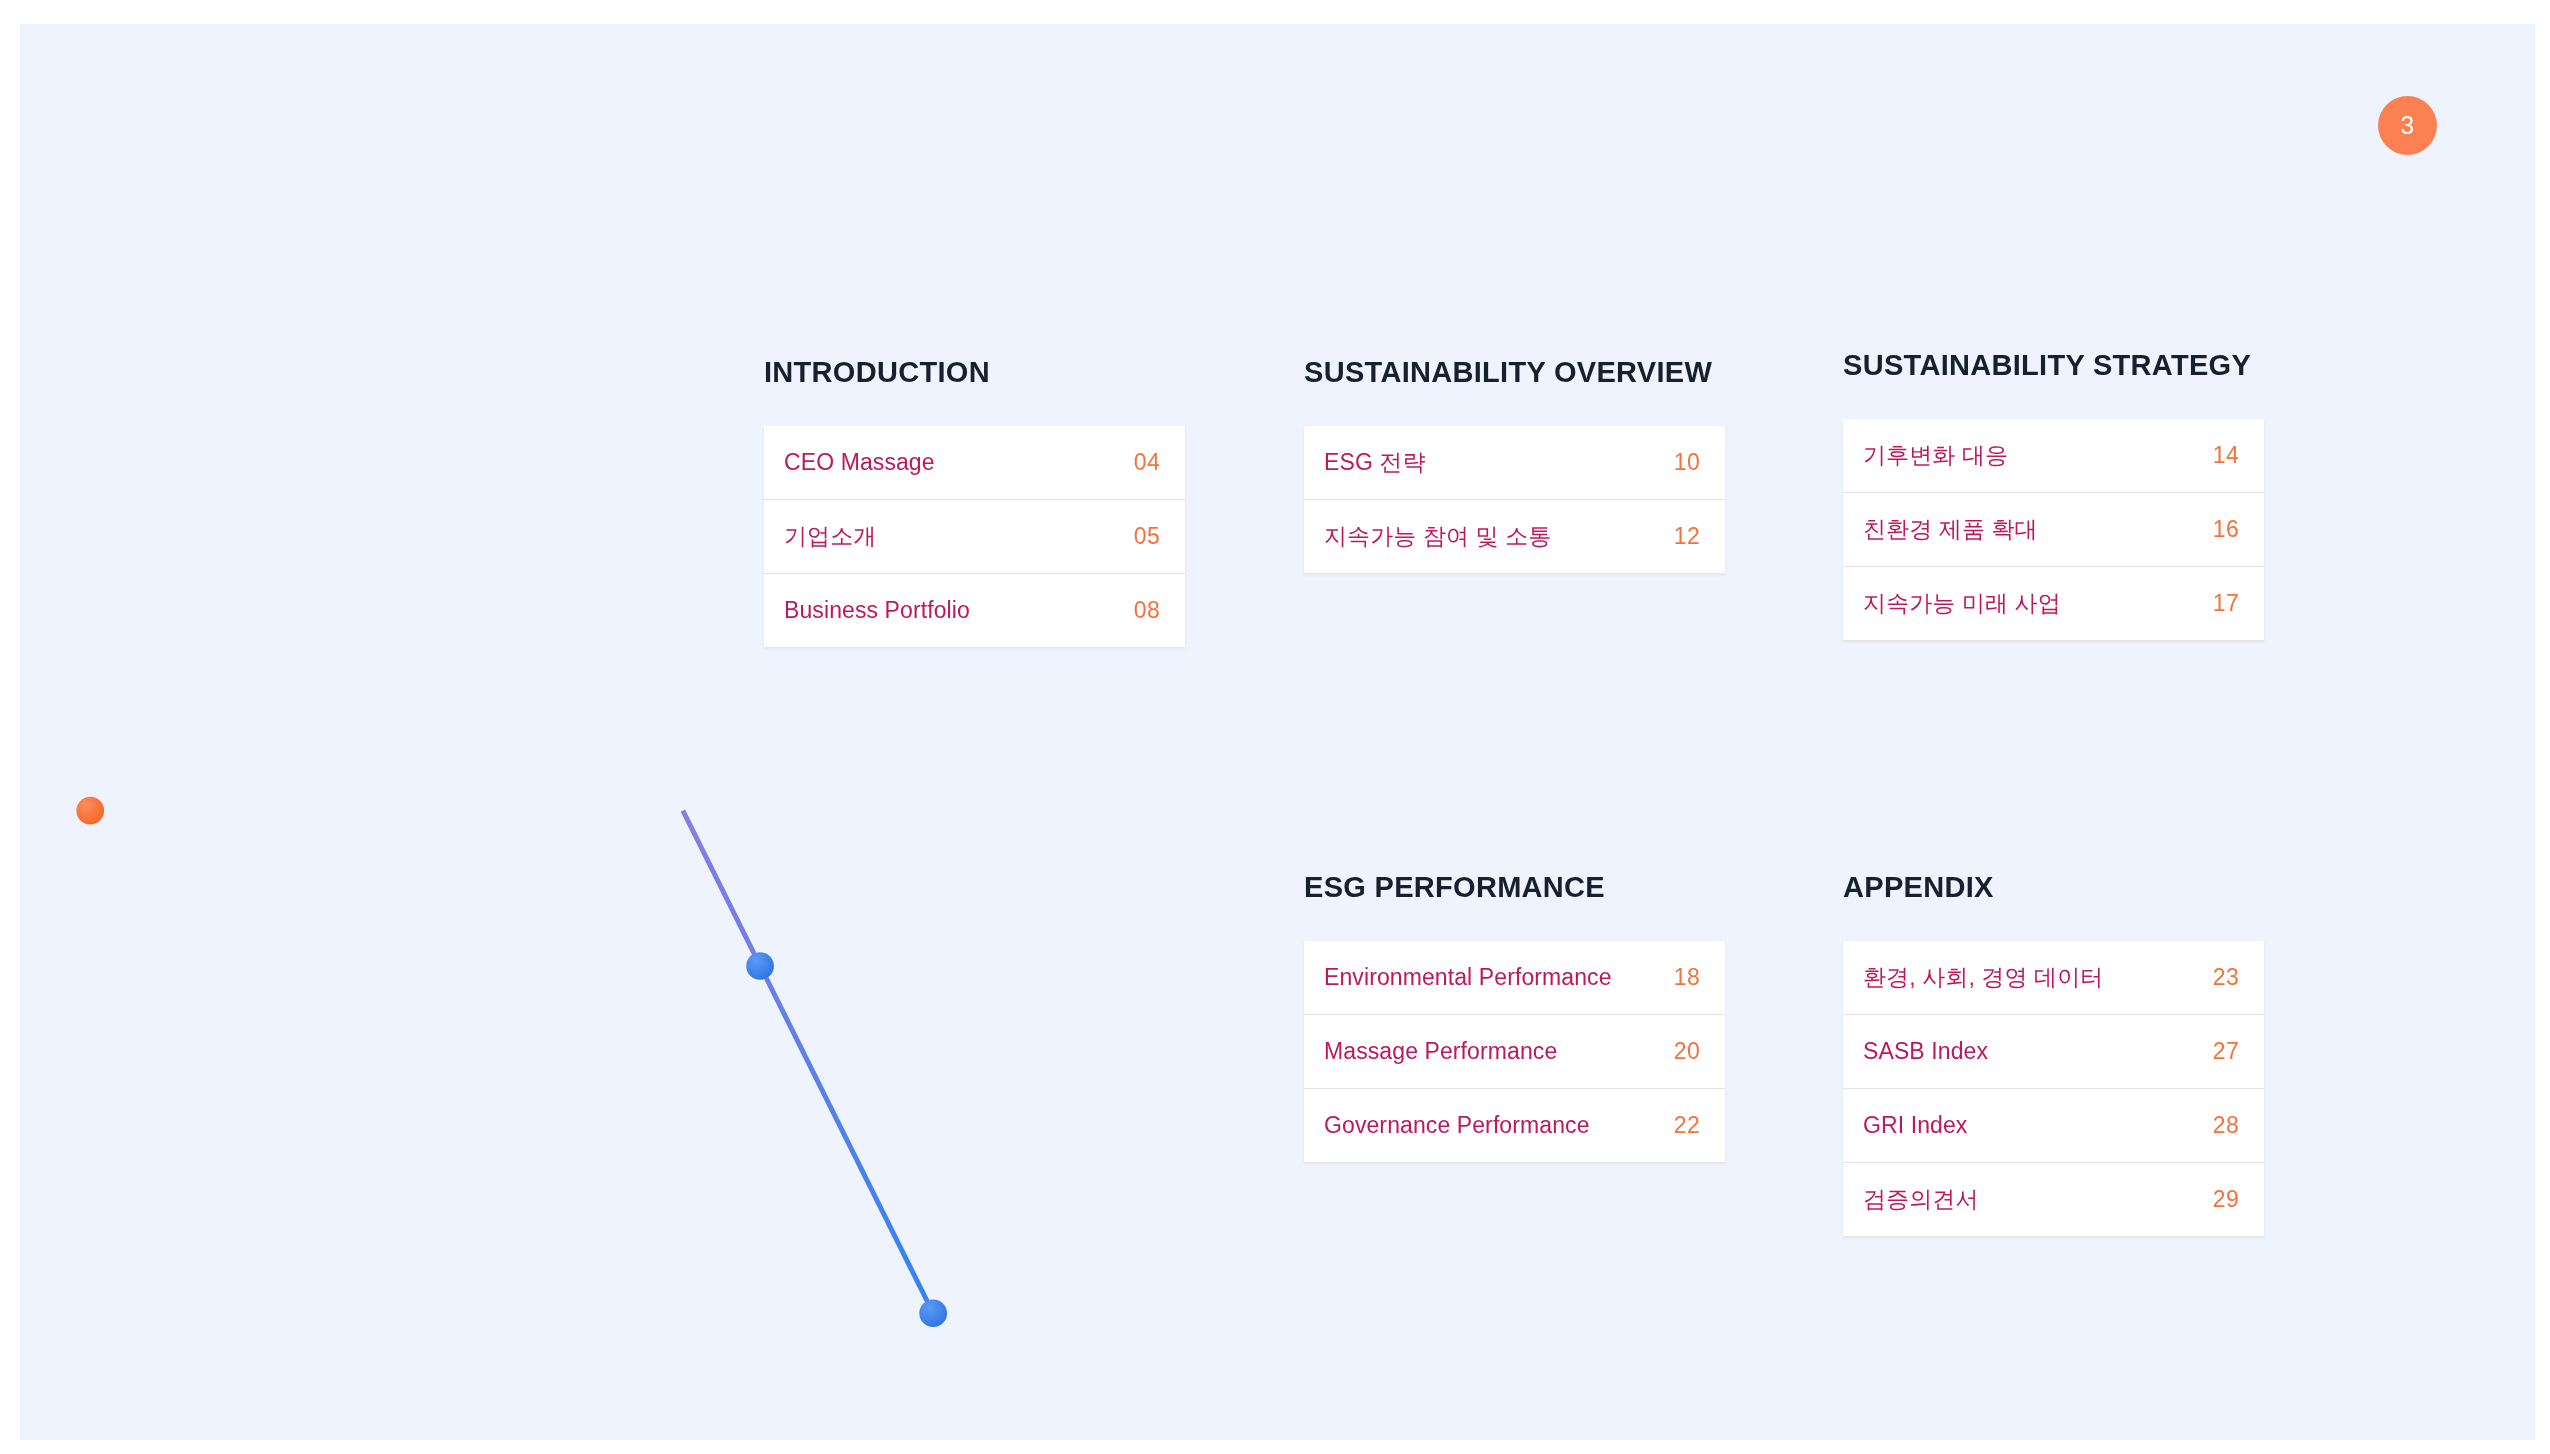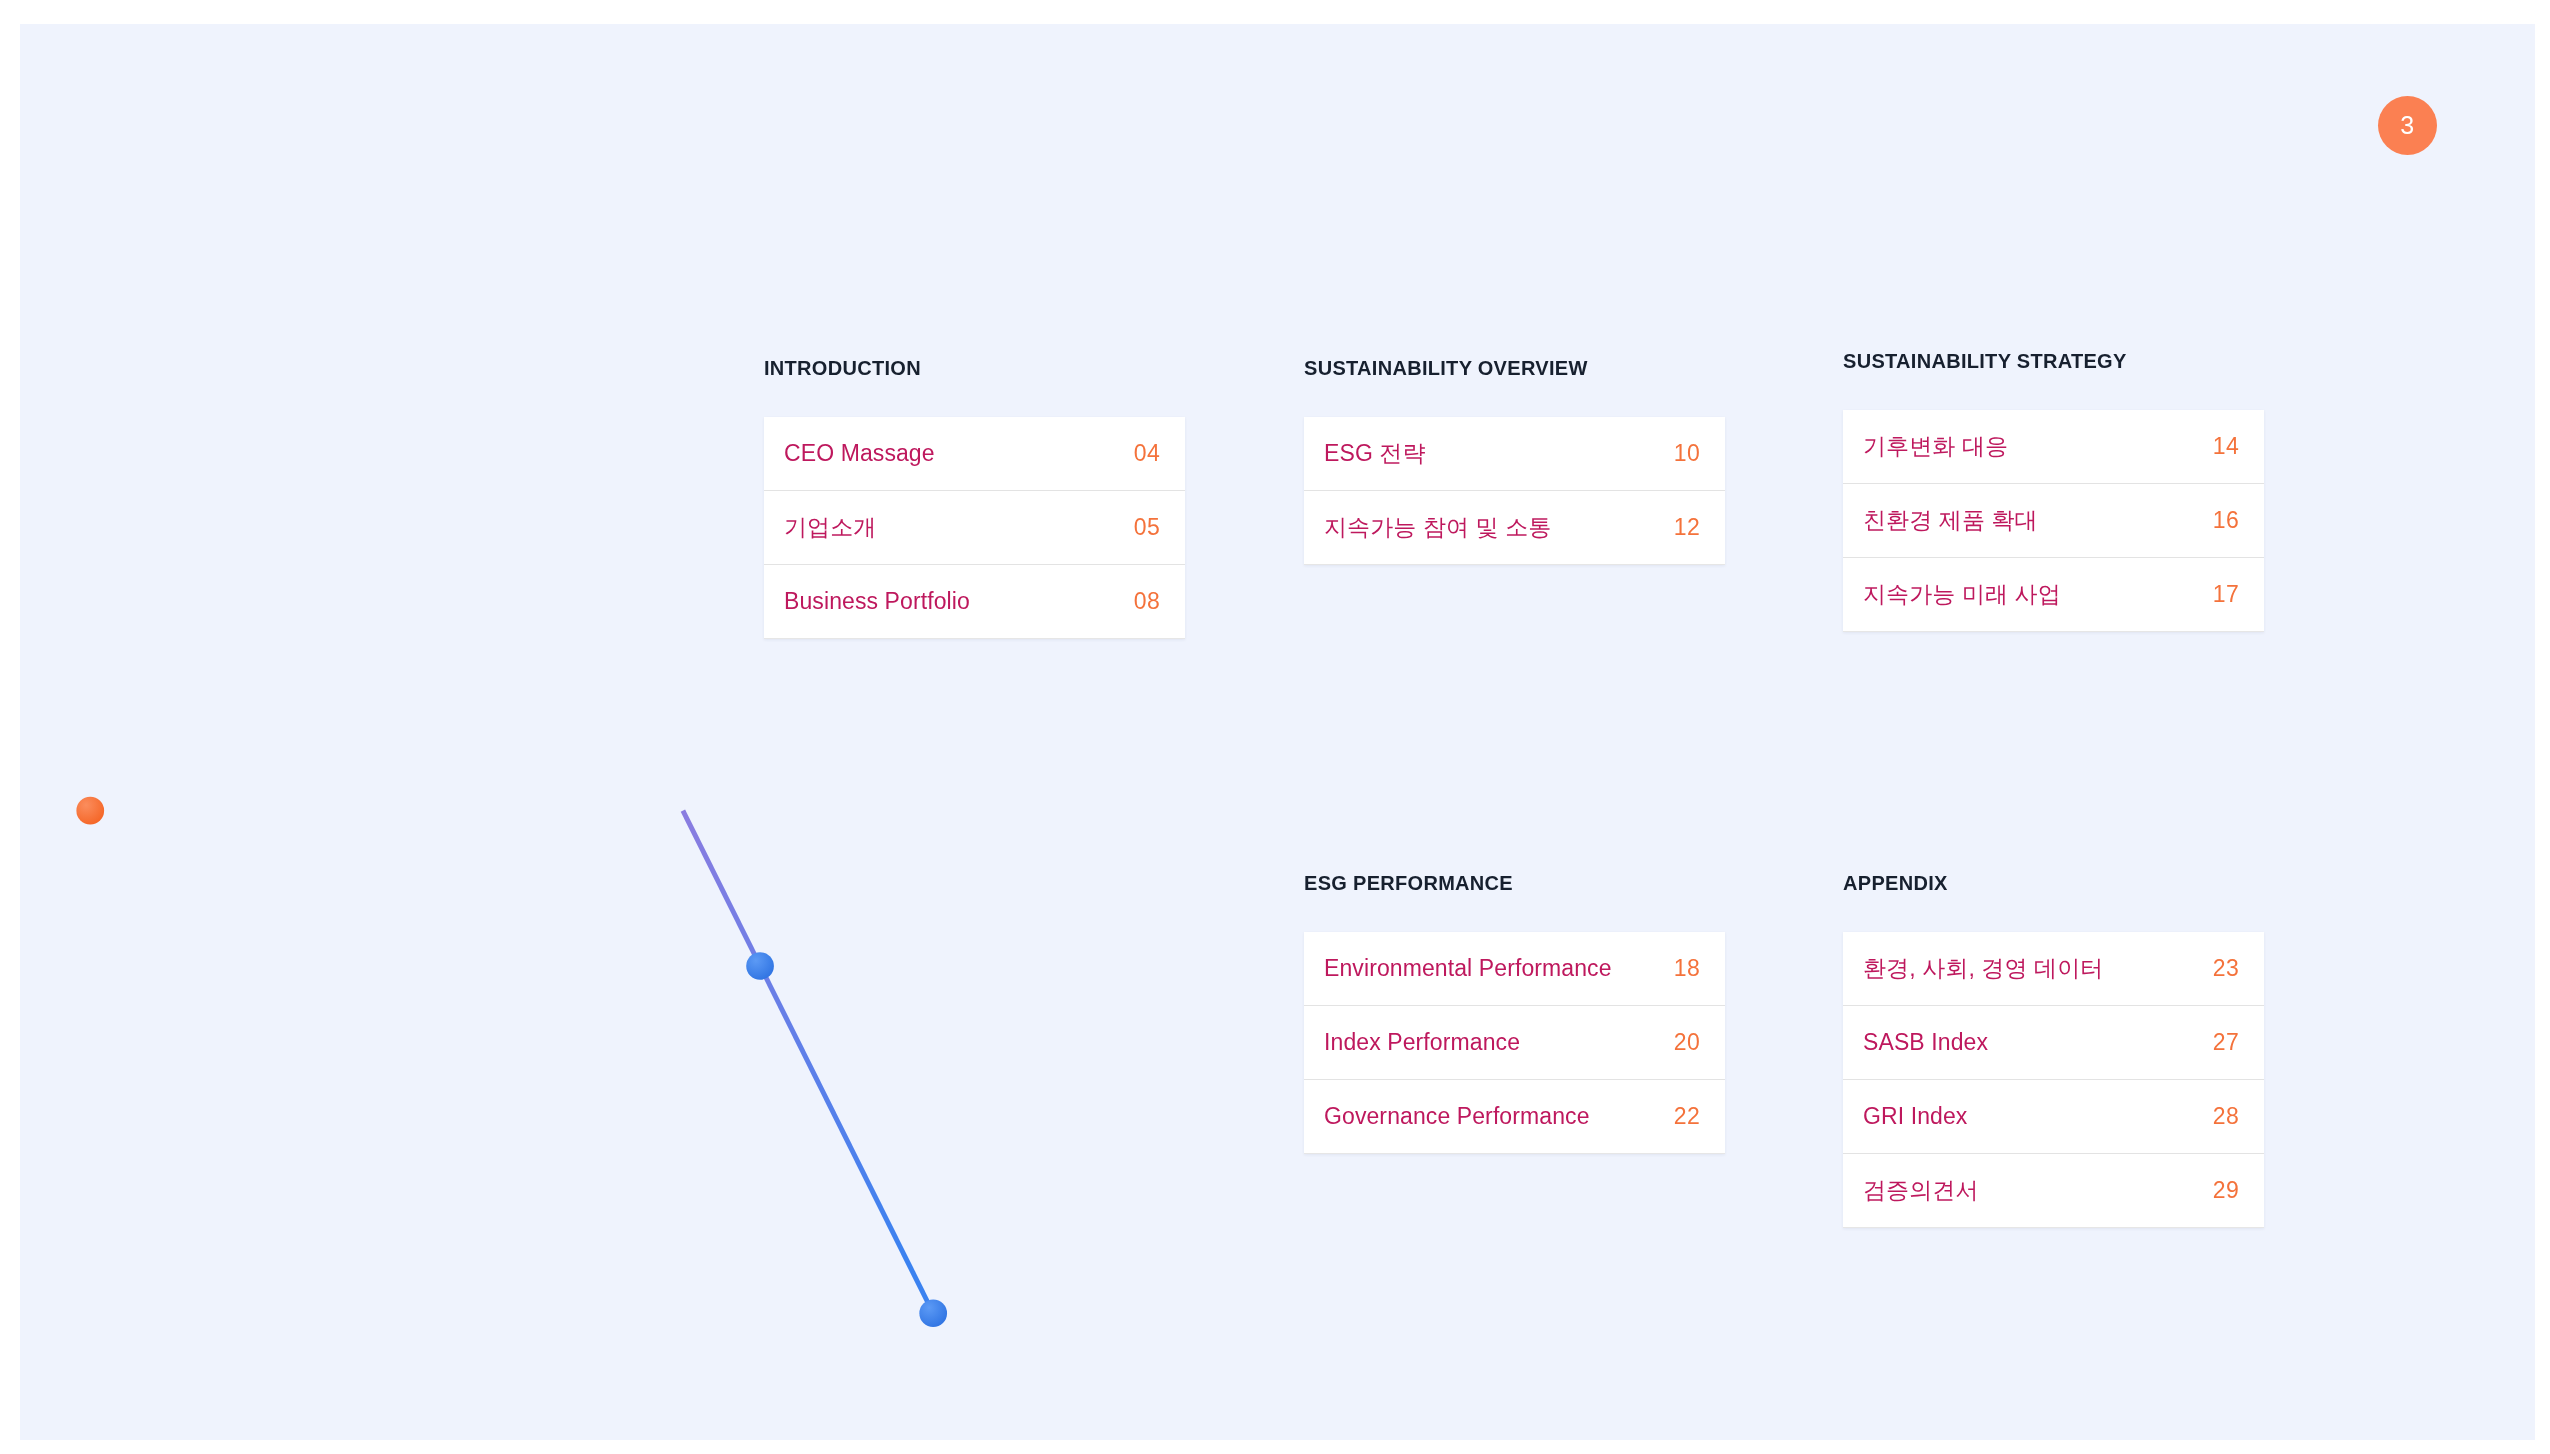--- a/index.html
+++ b/index.html
@@ -43,21 +43,21 @@
     font-size:58px;
     font-weight:700;
     color:#17202f;
     letter-spacing:0.5px;
     line-height:1;
   }
 
   
   .col { position:absolute; width:421px; }
   .col-h {
-    font-size:20px;
+    font-size:29px;
     font-weight:700;
     color:#17202f;
     letter-spacing:0.3px;
     white-space:nowrap;
     line-height:1;
   }
   .card {
     margin-top:39px;
     background:#ffffff;
     box-shadow:0 1px 3px rgba(25,40,80,.07);
@@ -186,21 +186,21 @@
   </section>
 
   <section class="col" id="col-esg-performance">
     <div class="col-h">ESG PERFORMANCE</div>
     <div class="card">
       <div class="row">
         <span class="row-label">Environmental Performance</span>
         <span class="row-page">18</span>
       </div>
       <div class="row">
-        <span class="row-label">Index Performance</span>
+        <span class="row-label">Massage Performance</span>
         <span class="row-page">20</span>
       </div>
       <div class="row">
         <span class="row-label">Governance Performance</span>
         <span class="row-page">22</span>
       </div>
     </div>
   </section>
 
   <section class="col" id="col-appendix">

